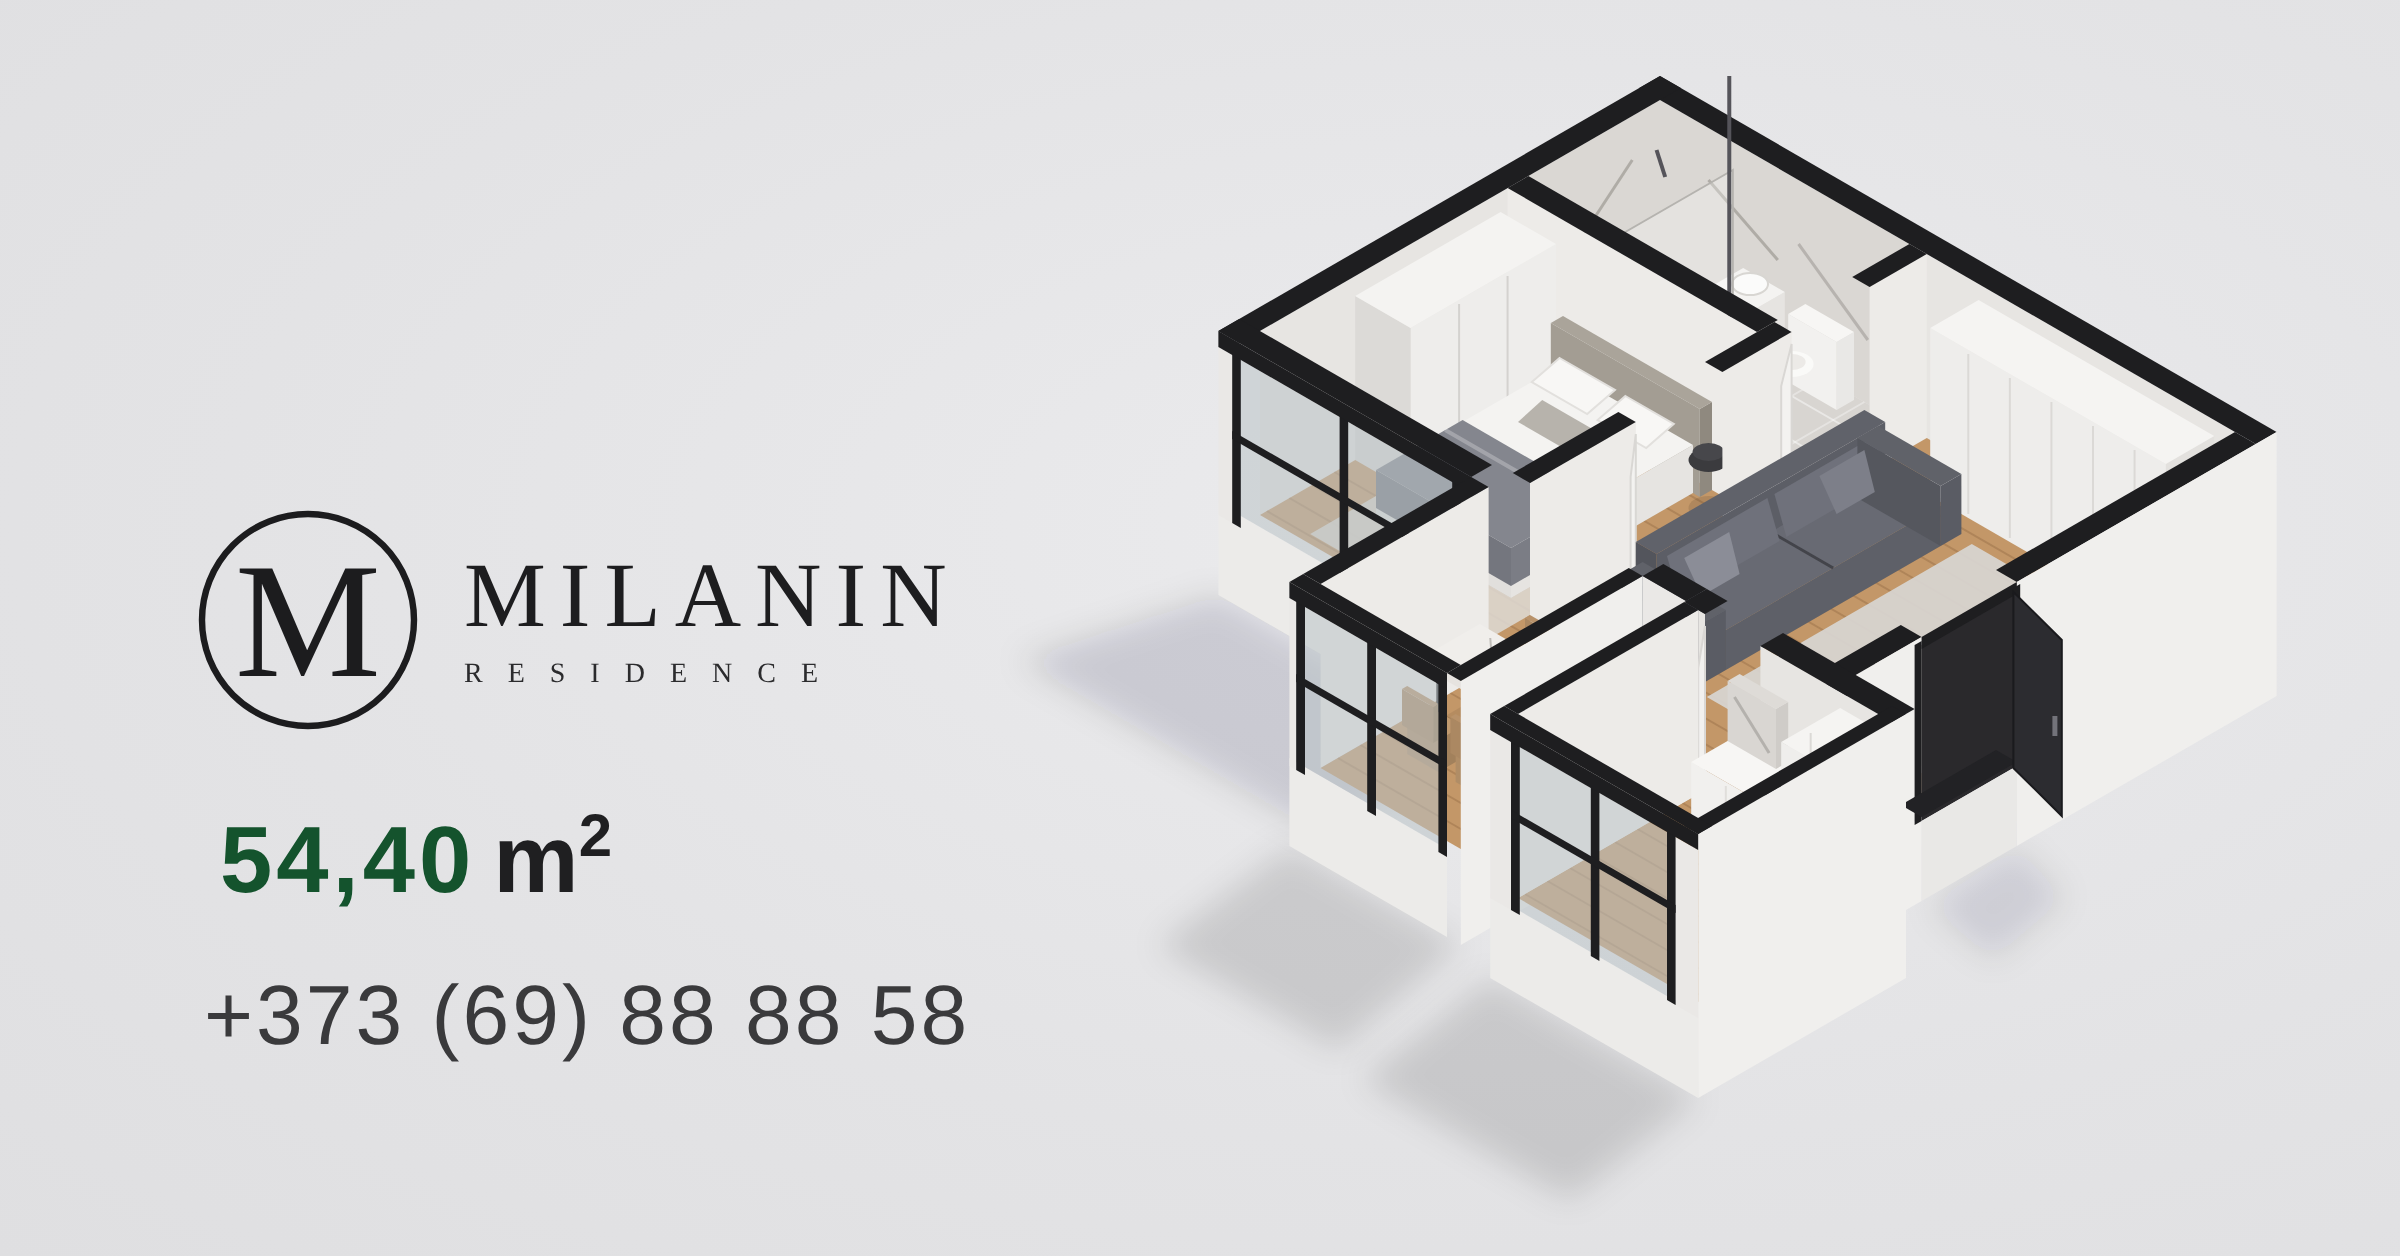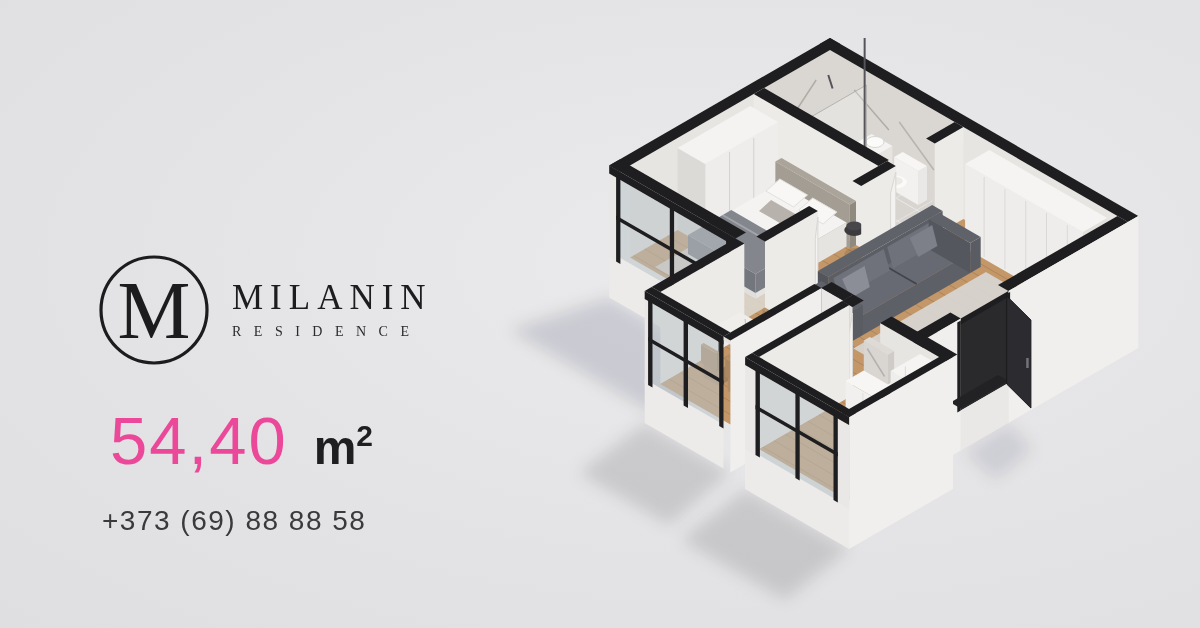--- a/index.html
+++ b/index.html
@@ -7,35 +7,35 @@
     width:1200px;height:628px;position:relative;overflow:hidden;
     background:radial-gradient(ellipse at 62% 42%, #ebebed 0%, #e3e3e5 60%, #dfdfe1 100%);
     font-family:"Liberation Sans", sans-serif;
   }
   #plan-svg{position:absolute;left:0;top:0;z-index:1;}
   .info{position:absolute;left:96px;top:252px;z-index:2;color:#1f1f21;}
   .logo-row{display:flex;align-items:center;gap:20px;}
   .monogram{width:116px;height:116px;flex:0 0 auto;}
   .wordmark{display:flex;flex-direction:column;}
   .brand-name{
-    font-family:"Liberation Serif", serif;font-size:35px;letter-spacing:7px;
+    font-family:"Liberation Serif", serif;font-size:46px;letter-spacing:7px;
     color:#1d1d1f;line-height:1.05;white-space:nowrap;
   }
   .brand-sub{
     font-family:"Liberation Serif", serif;font-size:14px;letter-spacing:12.5px;
     color:#2b2b2d;margin-top:8px;white-space:nowrap;
   }
   .area{margin-top:34px;margin-left:14px;white-space:nowrap;}
   .area .num{
-    font-size:67px;font-weight:400;color:#ec4899;letter-spacing:2px;
-  }
-  .area .unit{font-size:48px;font-weight:bold;margin-left:26px;}
+    font-size:47px;font-weight:700;color:#14532d;letter-spacing:2px;
+  }
+  .area .unit{font-size:48px;font-weight:bold;margin-left:9px;}
   .area .unit sup{font-size:30px;font-weight:bold;vertical-align:18px;}
   .phone{
-    margin-top:26px;margin-left:6px;font-size:28px;font-weight:300;
+    margin-top:26px;margin-left:6px;font-size:42px;font-weight:300;
     color:#3a3a3c;letter-spacing:1.5px;white-space:nowrap;
   }
 </style>
 </head>
 <body>
 
 <div class="info">
   <div class="logo-row">
     <svg class="monogram" viewBox="0 0 116 116">
       <circle cx="58" cy="58" r="53" fill="none" stroke="#1c1c1e" stroke-width="3.2"></circle>

